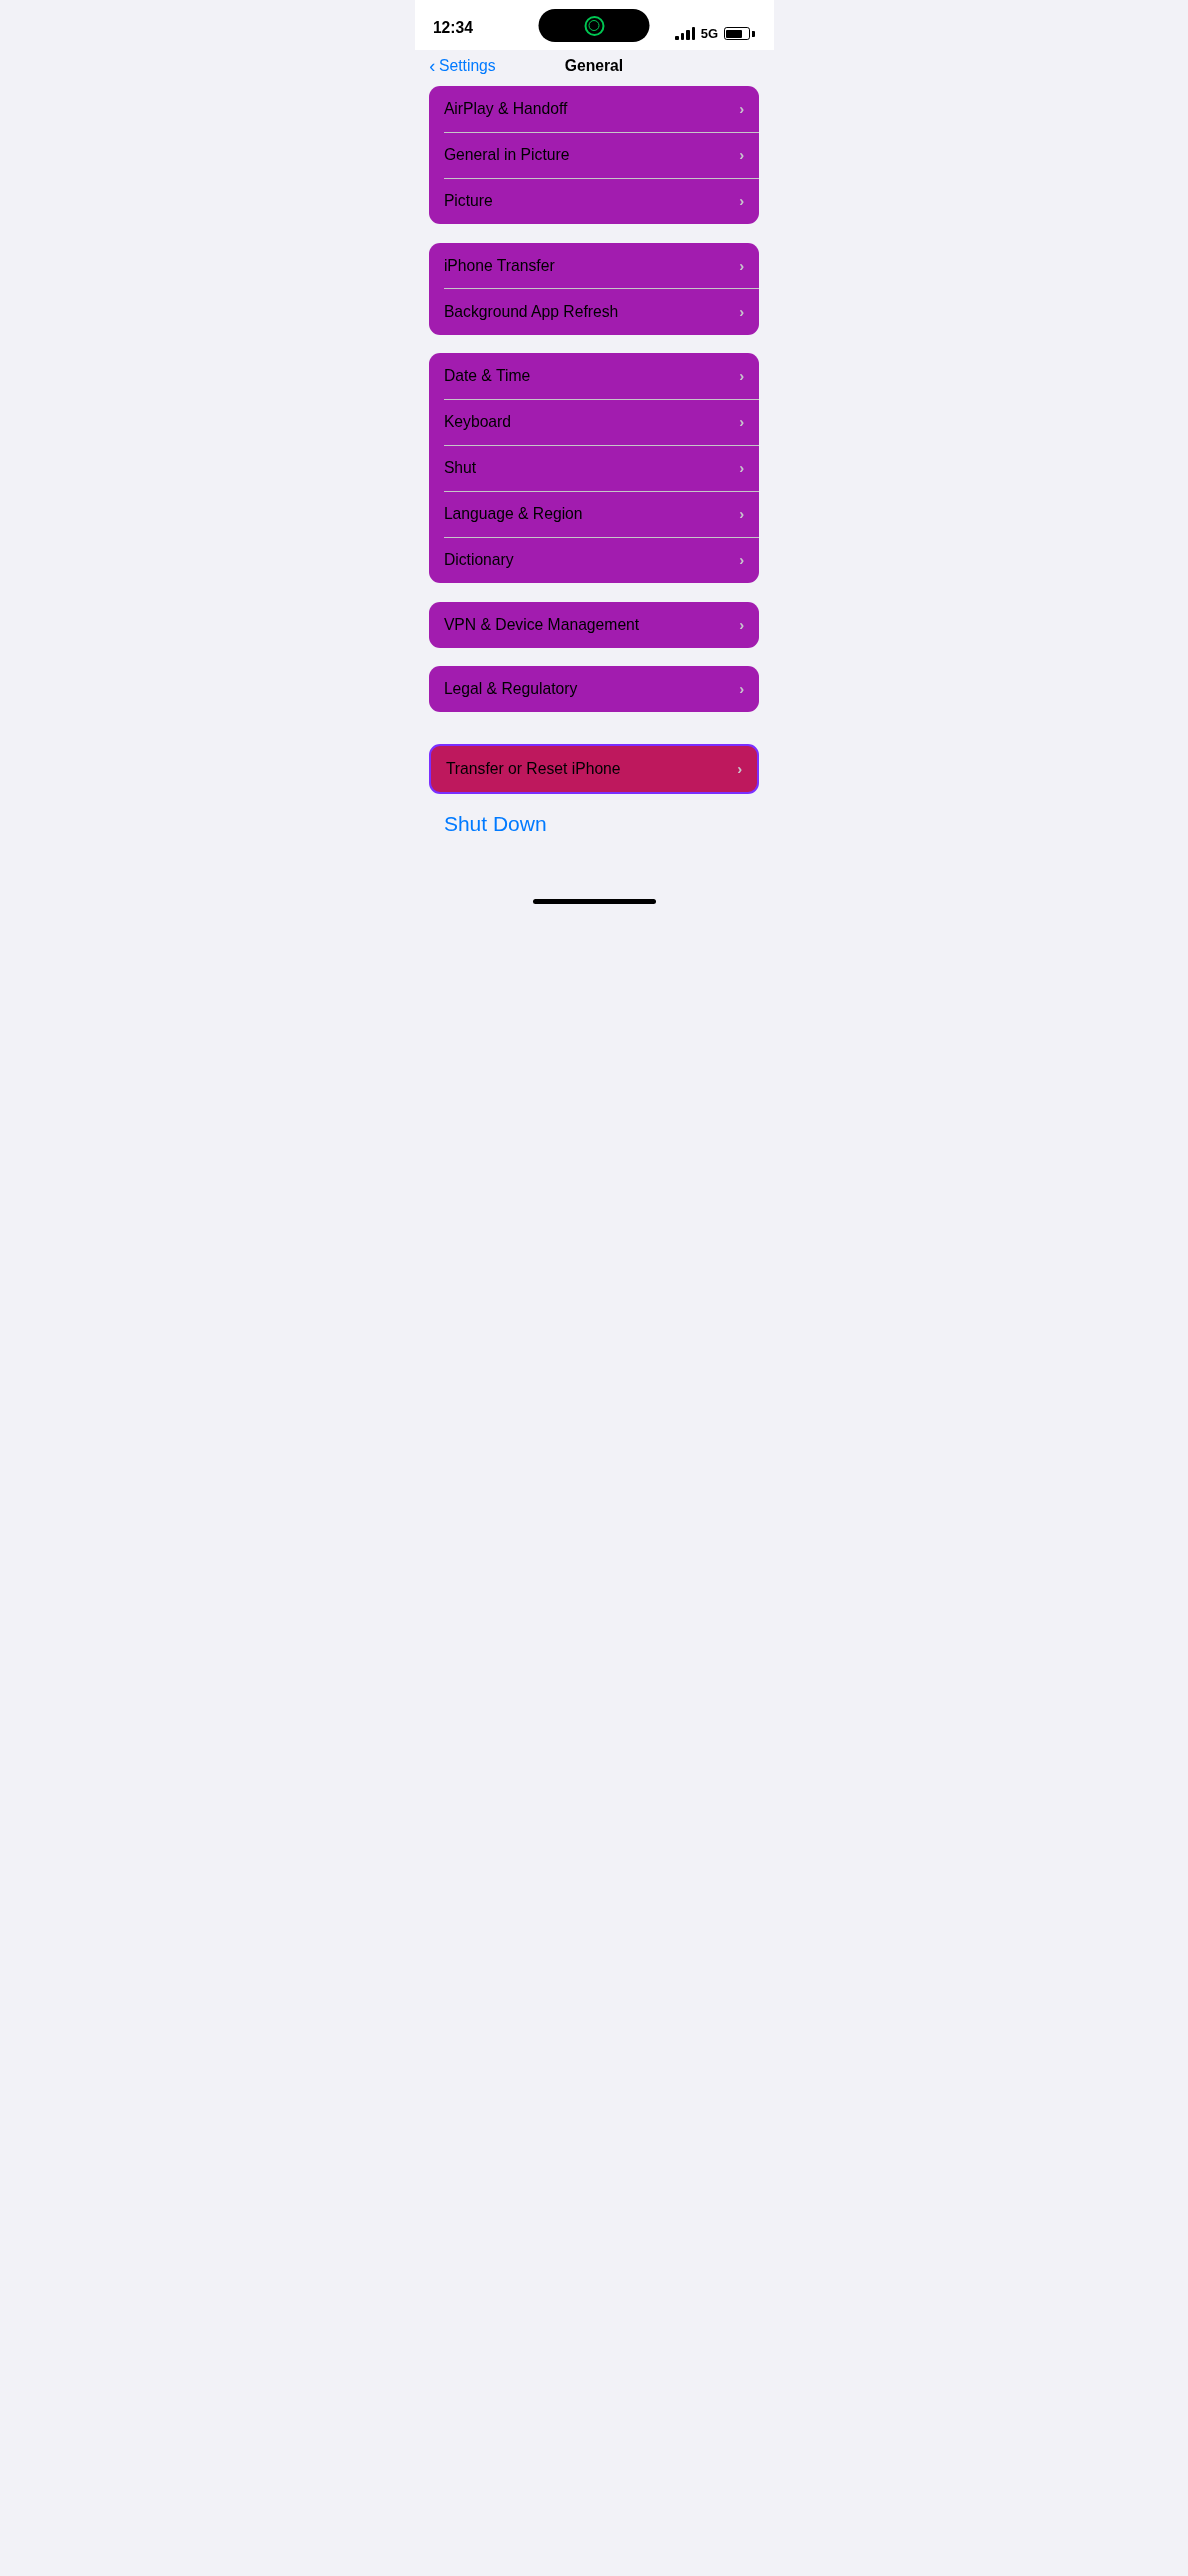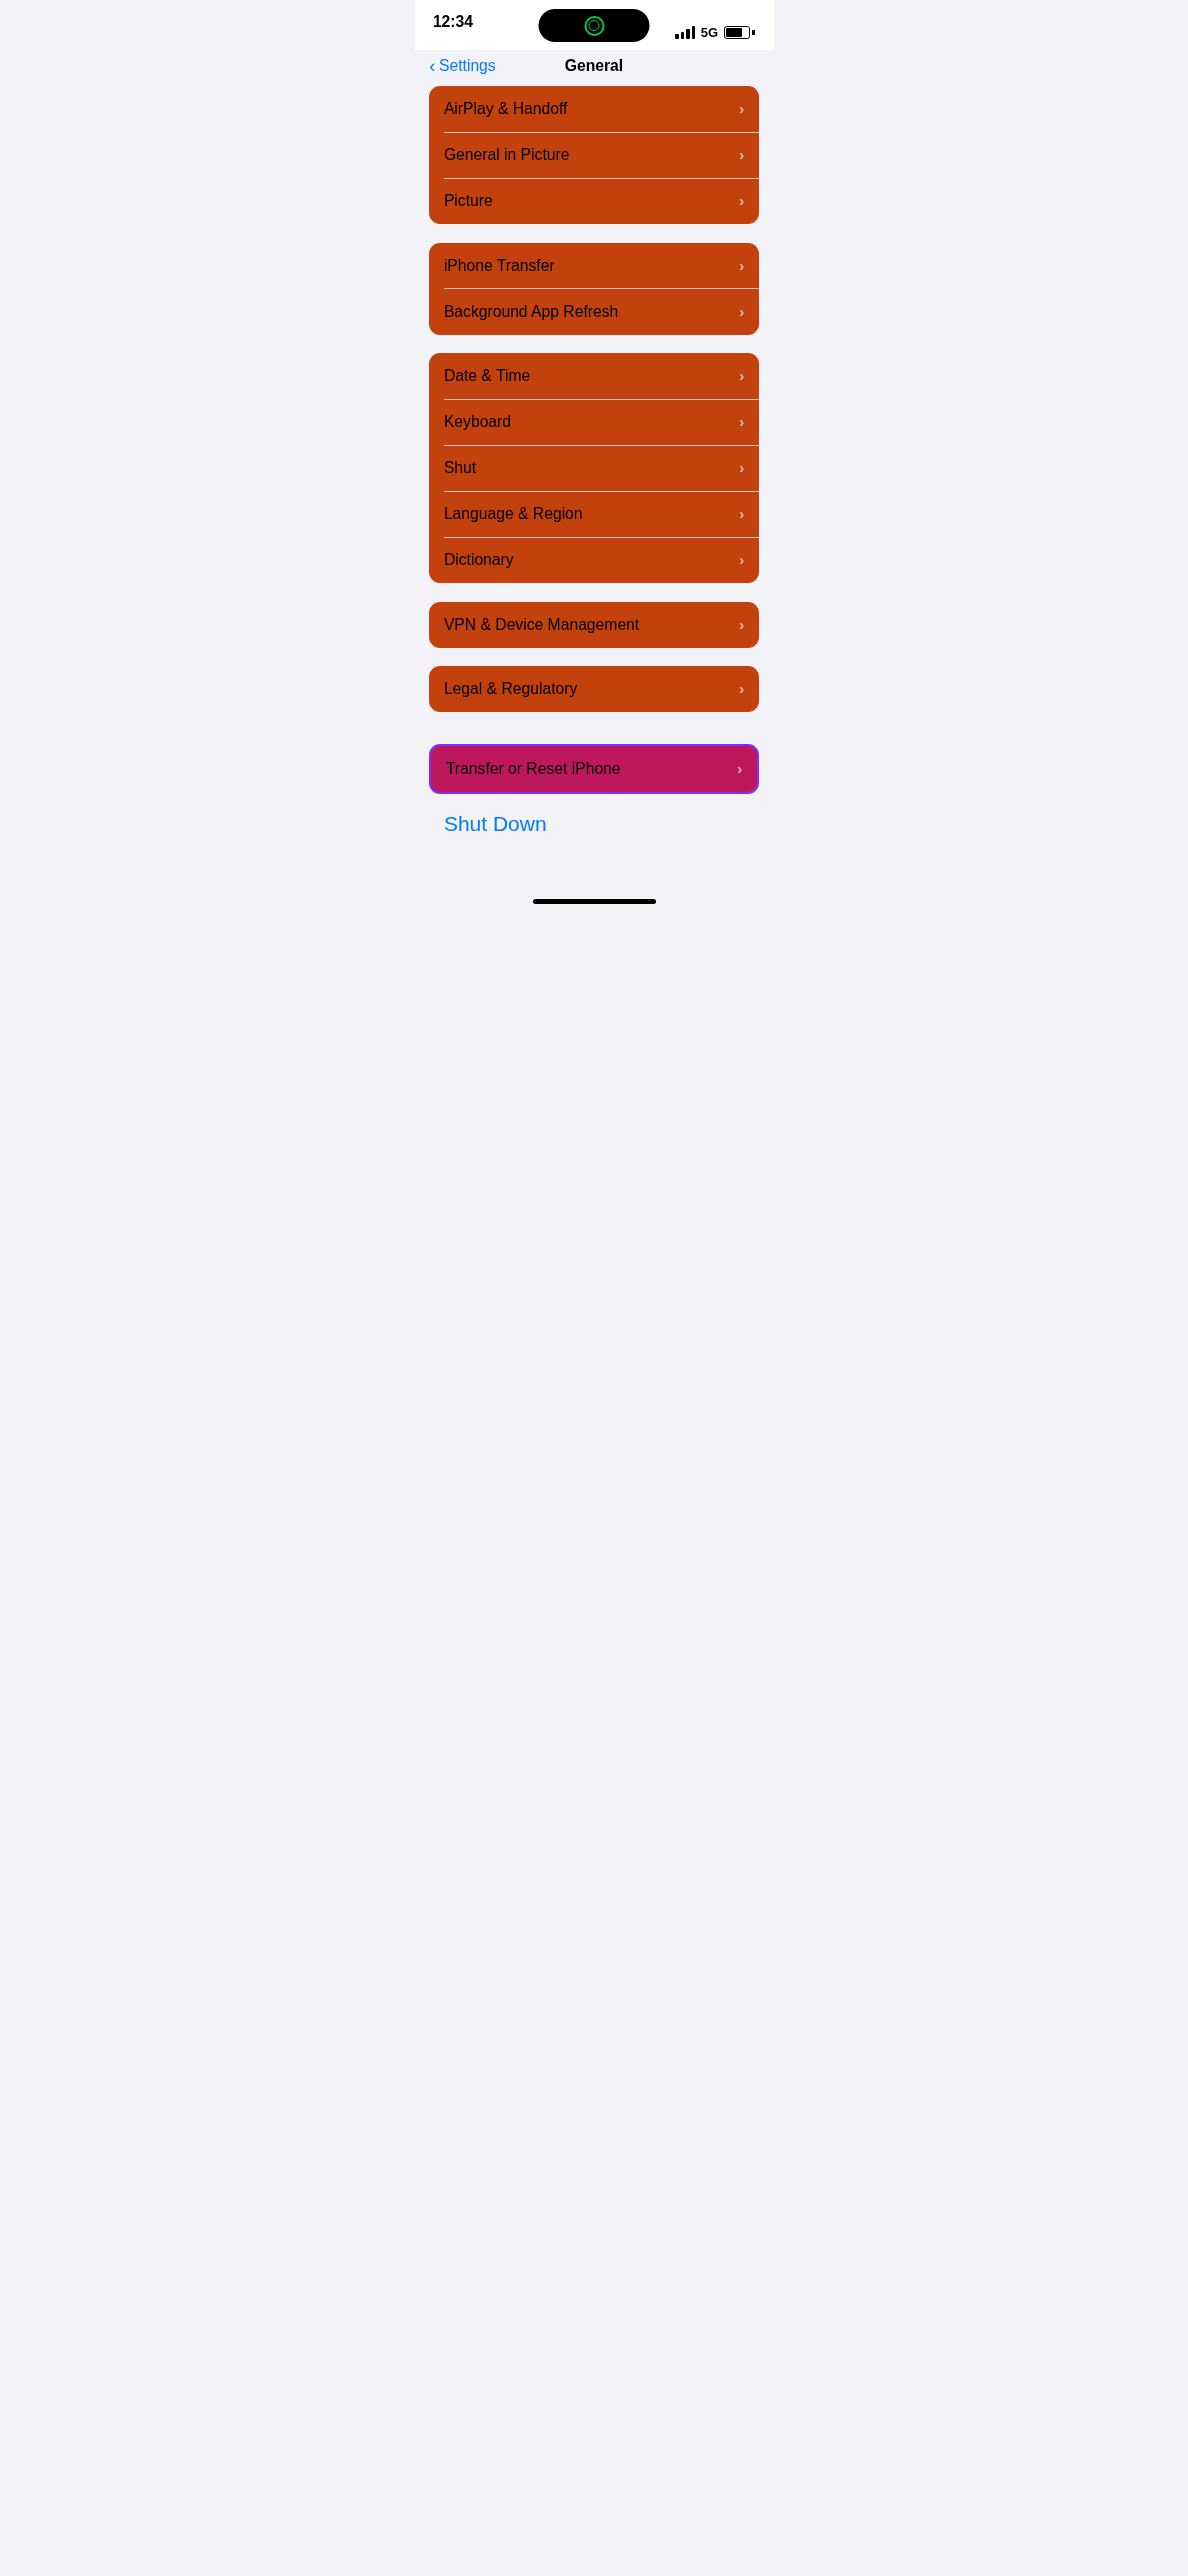--- a/index.html
+++ b/index.html
@@ -15,21 +15,21 @@
       width: 359px;
       min-height: 778px;
       margin: 0 auto;
       position: relative;
       overflow-x: hidden;
     }
 
     .status-bar {
       display: flex;
       justify-content: space-between;
-      align-items: flex-start;
+      align-items: center;
       padding: 13px 18.4px 7.4px 18.4px;
       background: white;
       height: 50px;
     }
 
     .status-time {
       font-size: 15.7px;
       font-weight: 600;
       color: #000;
     }
@@ -160,21 +160,21 @@
       font-weight: 700;
       color: #000;
     }
 
     .content {
       padding: 0 14.7px;
       padding-bottom: 37px;
     }
 
     .section {
-      background: #c2410c;
+      background: #a21caf;
       border-radius: 11px;
       margin-bottom: 18.4px;
       overflow: hidden;
     }
 
     .list-item {
       display: flex;
       align-items: center;
       justify-content: space-between;
       padding: 13px 14.7px;

